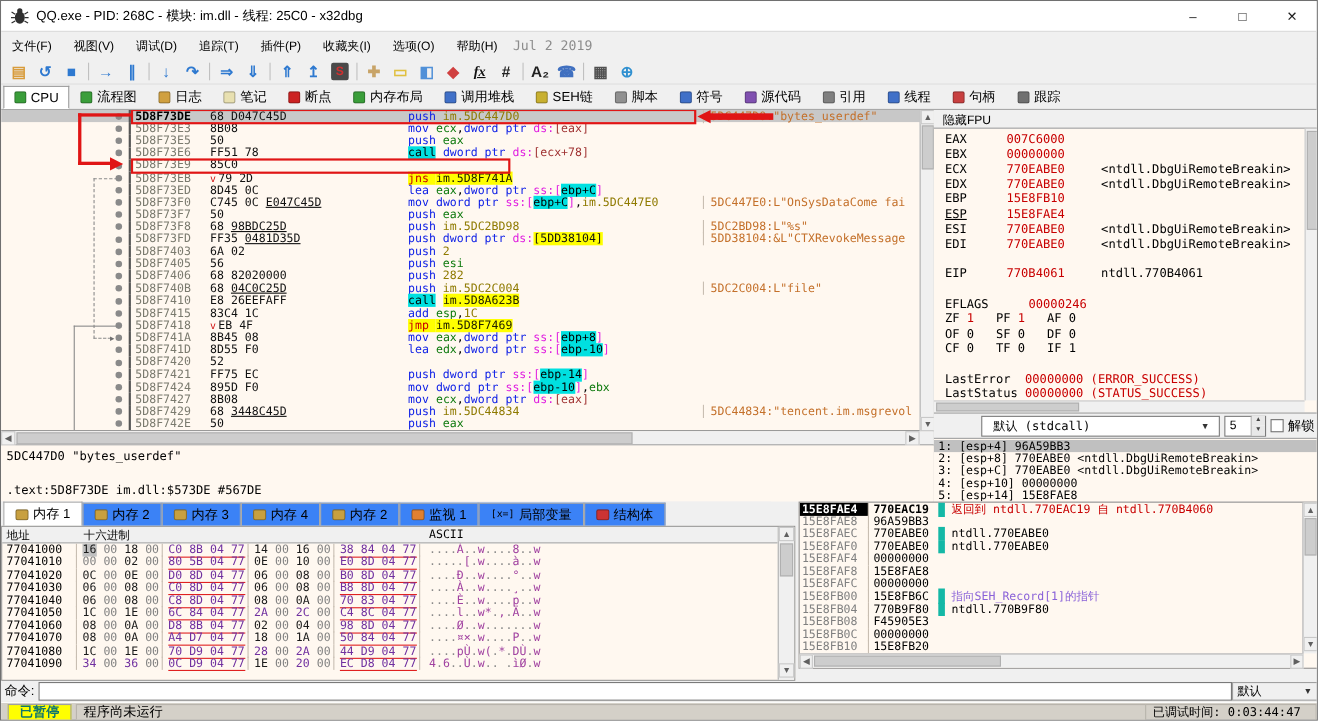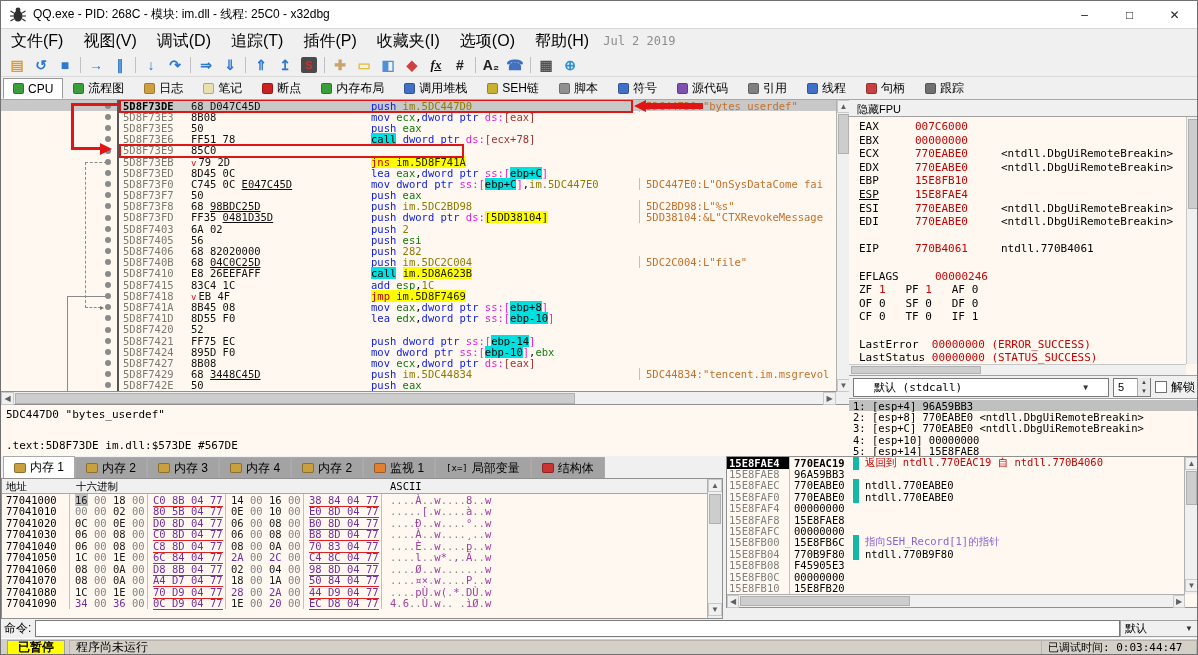--- a/index.html
+++ b/index.html
@@ -8,21 +8,21 @@
 
   
   .titlebar { position:absolute; left:0; top:0; width:100%; height:28px; background:#FFFFFF; border-bottom:1px solid #D8D8D8; display:flex; align-items:center; }
   .appicon { width:18px; height:18px; margin:0 6px 0 8px; }
   .title-text { font-size:12px; color:#000; }
   .wincontrols { position:absolute; right:0; top:0; height:28px; display:flex; }
   .winbtn { width:45px; height:28px; display:flex; align-items:center; justify-content:center; font-size:12px; color:#222; }
 
   
   .menubar { position:absolute; left:0; top:28px; width:100%; height:24px; background:#F0F0F0; display:flex; align-items:center; }
-  .menu-item { padding:3px 10px; font-size:16px; color:#000; }
+  .menu-item { padding:3px 10px; font-size:11px; color:#000; }
   .menu-date { font-size:12px; color:#8C8C8C; font-family:"DejaVu Sans Mono", monospace; margin-left:4px; }
 
   
   .toolbar { position:absolute; left:0; top:52px; width:100%; height:24px; background:#F0F0F0; border-bottom:1px solid #DADADA; display:flex; align-items:center; padding-left:4px; }
   .tool-btn { width:24px; height:21px; display:flex; align-items:center; justify-content:center; font-size:14px; font-weight:bold; }
   .tool-sep { width:1px; height:16px; background:#C0C0C0; margin:0 3px; }
   .tool-badge { width:16px; height:16px; background:#4A4A4A; color:#D03030; font-size:11px; font-weight:bold; display:flex; align-items:center; justify-content:center; border-radius:2px; }
   .fx { font-style:italic; font-family:"Liberation Serif", serif; font-size:13px; color:#111;text-decoration:underline; }
 
   
@@ -89,36 +89,36 @@
   .rline { height:13.6px; white-space:pre; display:flex; }
   .rn { color:#000; width:56px; flex:none; }
   .rn.u { text-decoration:underline; }
   .rv { color:#C80000; width:86px; flex:none; }
   .rl { color:#000; }
   .fl-v1 { color:#C80000; }
   .fl-v0 { color:#000; }
   .regs-vscroll { position:absolute; right:0; top:17px; width:13px; height:247px; background:#F0F0F0; border-left:1px solid #C8C8C8; }
   .regs-hscroll { position:absolute; left:0; top:264px; width:337px; height:11px; background:#F0F0F0; border-top:1px solid #C8C8C8; }
   .convrow { position:absolute; left:0; top:275px; width:350px; height:24px; background:#F0F0F0; border-top:1px solid #A0A0A0; border-bottom:1px solid #A0A0A0; display:flex; align-items:center; gap:4px; padding:0 4px; }
-  .combo { height:19px; background:#FFF; border:1px solid #7A7A7A; font-size:11px; font-family:"DejaVu Sans Mono", monospace; display:flex; align-items:center; justify-content:space-between; padding:0 20px; }
+  .combo { height:19px; background:#FFF; border:1px solid #7A7A7A; font-size:11px; font-family:"DejaVu Sans Mono", monospace; display:flex; align-items:center; justify-content:space-between; padding:0 10px;margin-left:39px; }
   .combo .arr { font-size:8px; color:#333; margin-left:6px; }
   .spin { width:38px; height:19px; background:#FFF; border:1px solid #7A7A7A; display:flex; align-items:center; font-size:11px; }
   .spin .num { flex:1; padding-left:4px; }
   .spin .btns { width:13px; display:flex; flex-direction:column; border-left:1px solid #AAA; }
   .spin .btns div { height:9px; font-size:6px; text-align:center; color:#444; background:#E8E8E8; line-height:8px; }
   .chk { width:12px; height:12px; background:#FFF; border:1px solid #707070; }
   .chklabel { font-size:12px; }
   .args { position:absolute; left:0; top:300px; width:350px; height:56px; background:#FFF8F0; font-family:"DejaVu Sans Mono", monospace; font-size:10.5px; overflow:hidden; }
   .argrow { height:11.2px; white-space:pre; color:#000; padding-left:4px; }
   .argrow.sel { background:#C0C0C0; }
 
   
   .bottom { position:absolute; left:0; top:455px; width:1198px; height:163px; background:#F0F0F0; }
   .btabs { position:absolute; left:0; top:0; width:700px; height:22px; display:flex; align-items:flex-end; padding-left:2px; background:#F0F0F0; }
-  .btab { height:21px; display:flex; align-items:center; gap:4px; padding:0 10px; font-size:12px; border:1px solid #AAA; border-bottom:none; background:#a3a3a3; }
+  .btab { height:21px; display:flex; align-items:center; gap:4px; padding:0 10px; font-size:12px; border:1px solid #AAA; border-bottom:none; background:#3b82f6; }
   .btab.sel { background:#FFFFFF; height:22px; }
   .bticon { width:12px; height:10px; border-radius:2px; display:inline-block; border:1px solid rgba(0,0,0,.3); }
   .bticon.txt { width:auto; height:auto; border:none; font-size:9px; font-family:"DejaVu Sans Mono", monospace; }
 
   .dump { position:absolute; left:0; top:22px; width:722px; height:141px; background:#FFF8F0; border:1px solid #909090; }
   .dump-header { position:absolute; left:0; top:0; width:705px; height:15px; background:#F0F0F0; border-bottom:1px solid #A8A8A8; font-family:"DejaVu Sans Mono", monospace; font-size:10.5px; color:#000; }
   .dump-header span { position:absolute; top:1px; }
   .dump-rows { position:absolute; left:0; top:15px; width:705px; height:116px; overflow:hidden; font-family:"DejaVu Sans Mono", monospace; font-size:10.5px; }
   .mrow { display:flex; height:11.5px; align-items:center; white-space:pre; }
   .m-addr { width:68px; flex:none; color:#000; padding-left:4px; border-right:1px solid #C8BEB2; }
@@ -141,21 +141,21 @@
   .stack-vscroll { position:absolute; right:0; top:0; width:14px; height:137px; background:#F0F0F0; border-left:1px solid #B0B0B0; }
   .stack-hscroll { position:absolute; left:0; bottom:0; width:458px; height:13px; background:#F0F0F0; border-top:1px solid #B0B0B0; }
 
   
   .cmdbar { position:absolute; left:0; top:618px; width:1198px; height:19px; background:#F0F0F0; display:flex; align-items:center; }
   .cmd-label { font-size:12px; padding:0 4px 0 3px; }
   .cmd-input { flex:1; height:17px; background:#FFF; border:1px solid #7A7A7A; }
   .cmd-profile { width:78px; height:17px; background:#F0F0F0; border:1px solid #A0A0A0; font-size:11px; display:flex; align-items:center; justify-content:space-between; padding:0 4px; margin-right:1px; }
 
   .statusbar { position:absolute; left:0; top:637px; width:1198px; height:18px; background:#D4D0C8; border-top:1px solid #FFF; display:flex; align-items:center; }
-  .st-badge { background:#FFFF00; color:#000000; font-weight:bold; font-size:12px; padding:0 10px; height:16px; display:flex; align-items:center; border:1px solid #A0A0A0; margin-left:6px; }
+  .st-badge { background:#FFFF00; color:#0f766e; font-weight:bold; font-size:12px; padding:0 10px; height:16px; display:flex; align-items:center; border:1px solid #A0A0A0; margin-left:6px; }
   .st-msg { flex:1; font-size:12px; color:#000; border:1px solid #B8B4AC; border-right:none; height:16px; display:flex; align-items:center; padding-left:6px; margin-left:4px; background:#D4D0C8; }
   .st-time { width:156px; font-size:11px; font-family:"DejaVu Sans Mono", monospace; color:#000; border:1px solid #B8B4AC; height:16px; display:flex; align-items:center; padding-left:6px; margin-right:2px; }
 </style>
 </head>
 <body>
 
 <div class="app">
 
   <div class="titlebar">
     <svg class="appicon" viewBox="0 0 18 18">

